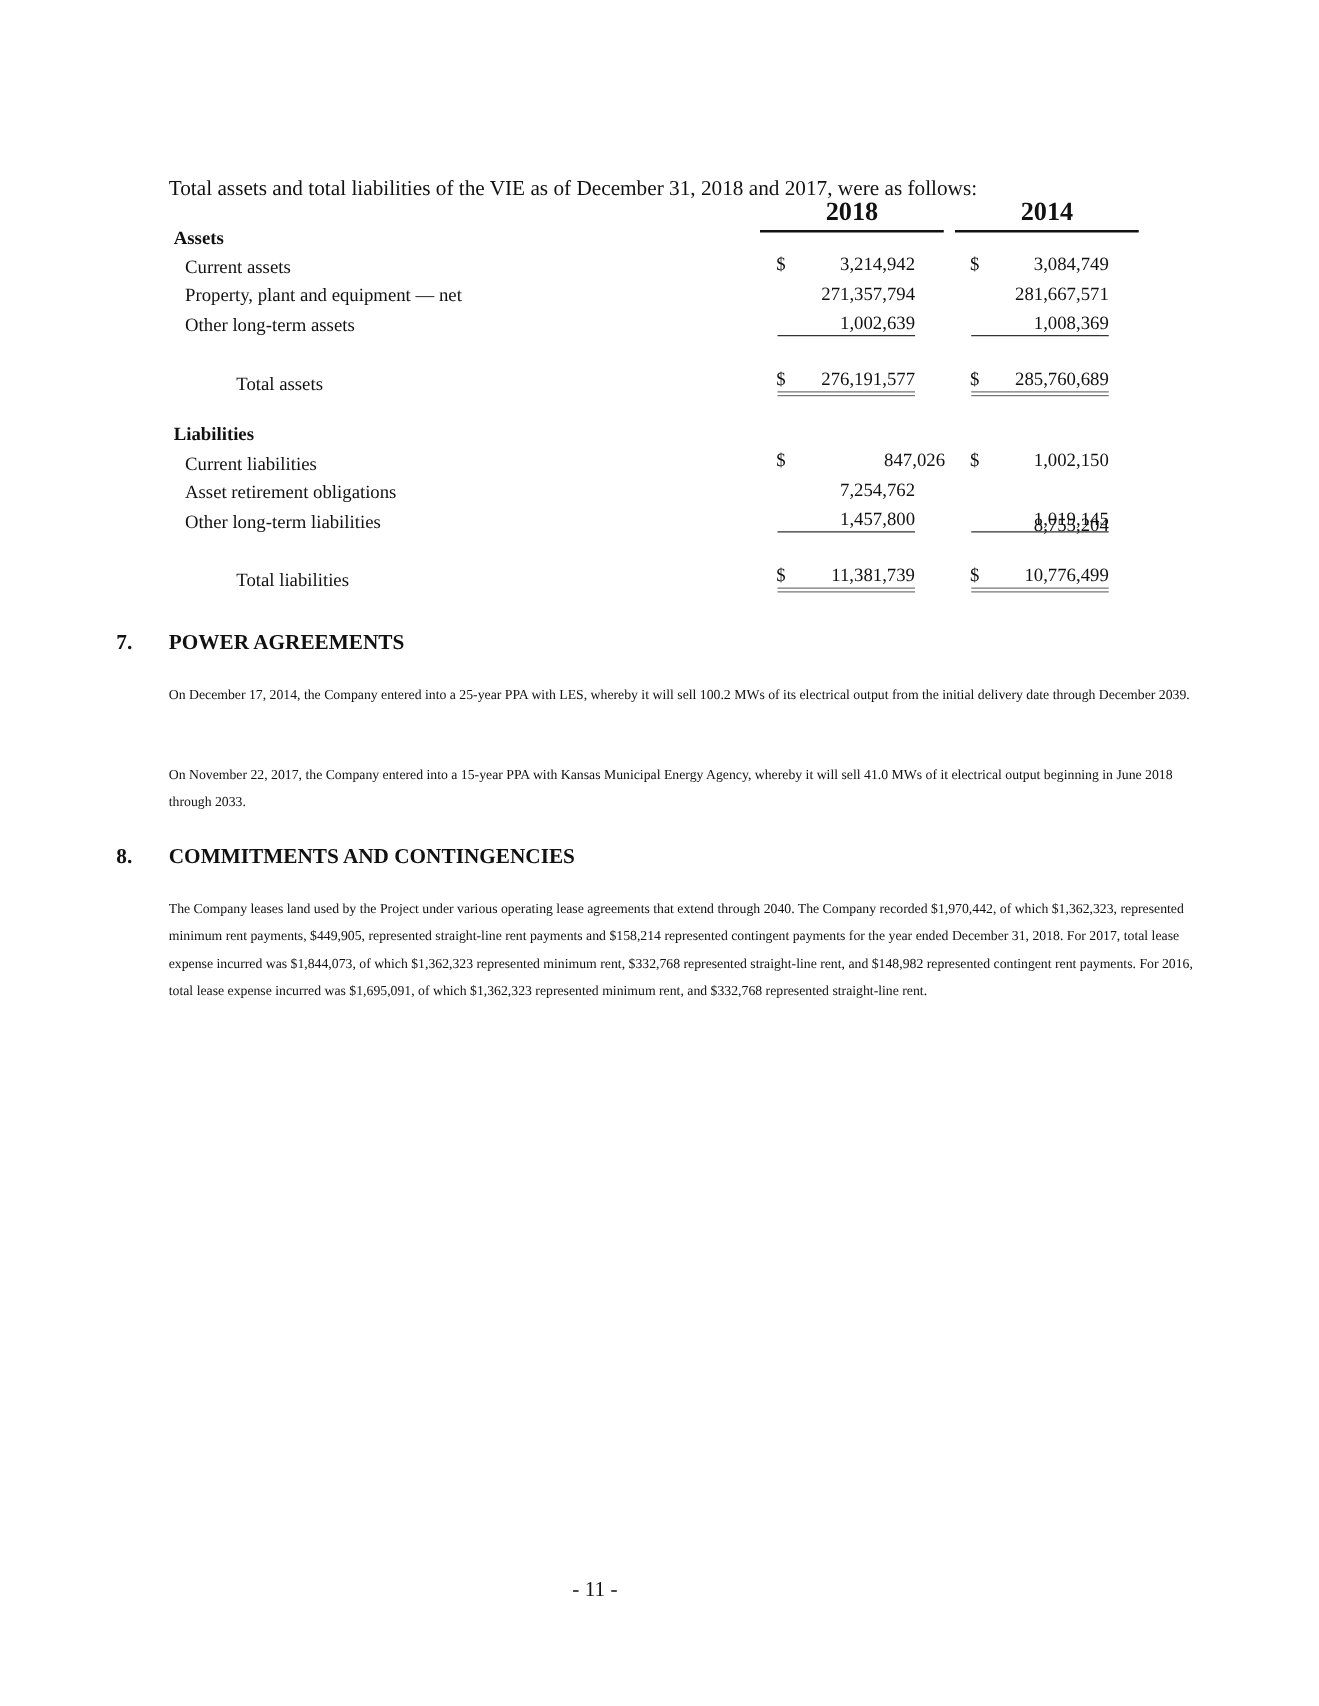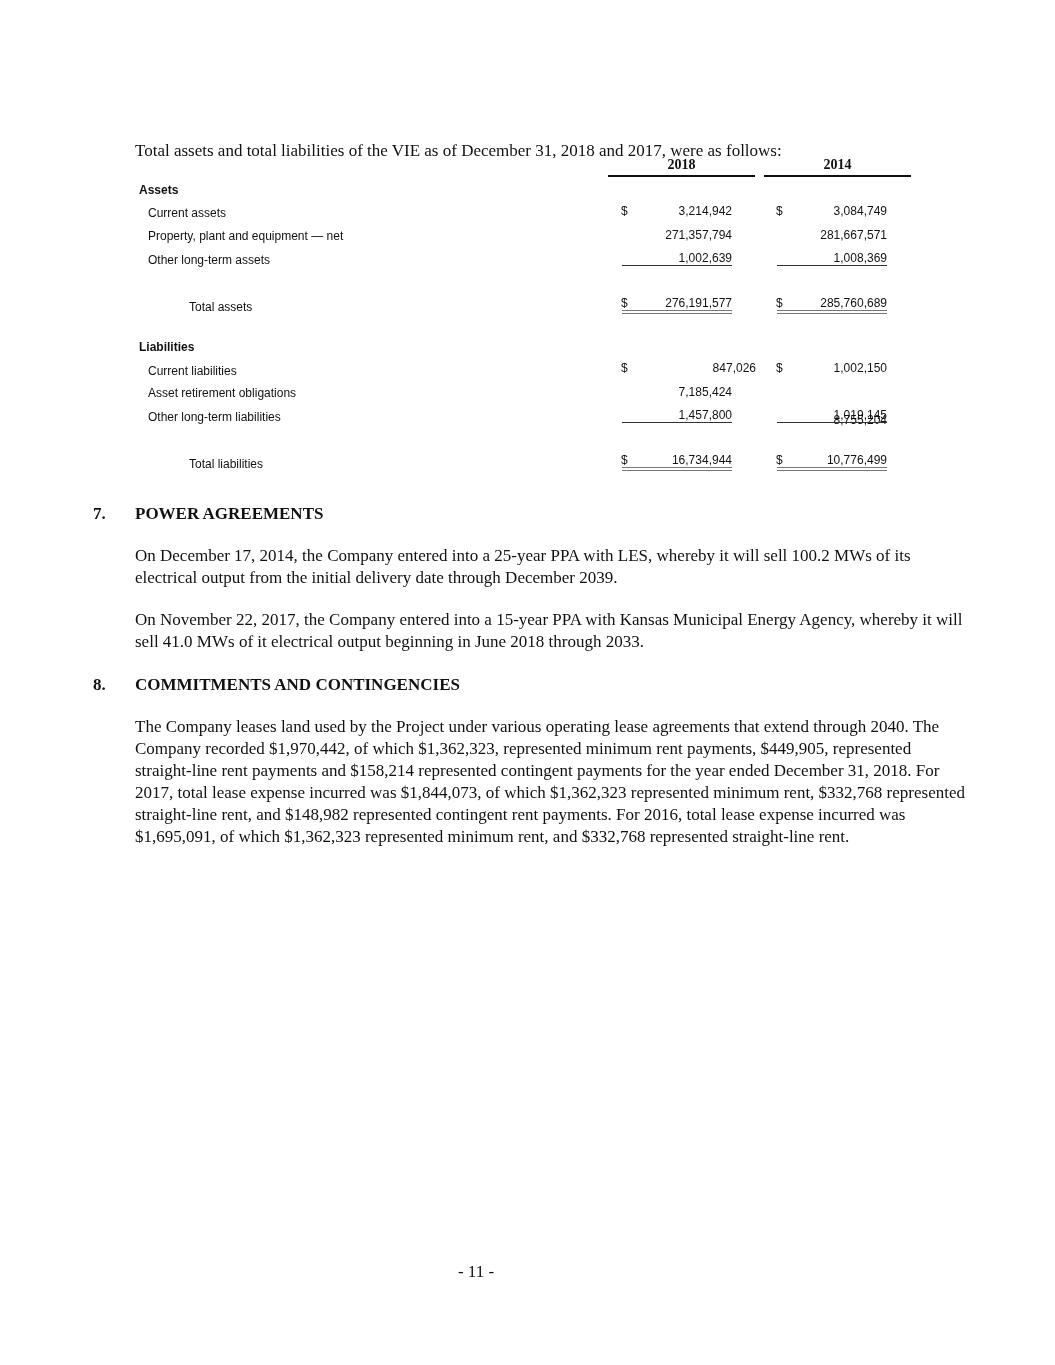--- a/index.html
+++ b/index.html
@@ -2,30 +2,30 @@
 <html><head>
 <meta charset="utf-8">
 <style>
   html, body { margin: 0; padding: 0; background: #ffffff; }
   body {
     width: 1055px; height: 1365px; position: relative; overflow: hidden;
     font-family: "Liberation Serif", "DejaVu Serif", serif; color: #111;
   }
   .abs { position: absolute; }
   .intro { left: 135px; top: 141px; font-size: 17px; }
-  .colhead { font-weight: bold; font-size: 14px; text-align: center; border-bottom: 2px solid #111; padding-bottom: 2px; }
+  .colhead { font-weight: bold; font-size: 21px; text-align: center; border-bottom: 2px solid #111; padding-bottom: 2px; }
   .colhead.c2018 { left: 608px; top: 157px; width: 147px; }
   .colhead.c2017 { left: 764px; top: 157px; width: 147px; }
-  .tbl { font-family: Liberation Sans, sans-serif; font-size: 12px; transform-origin: left top; }
+  .tbl { font-family: Liberation Serif, serif; font-size: 15px; transform-origin: left top; }
   .section-label { font-weight: bold; }
   .num { text-align: right; width: 110px; }
   .underline { border-bottom: 1.5px solid #333; }
   .dbl { border-bottom: 4px double #777; }
   .heading { font-weight: bold; font-size: 17px; }
-  .para { font-size: 17px; line-height: 22px; width: 835px; }
+  .para { font-size: 11px; line-height: 22px; width: 835px; }
   .pagenum { left: 0; width: 952px; text-align: center; top: 1262px; font-size: 17px; }
 </style>
 </head>
 <body>
 
 <div class="abs intro">Total assets and total liabilities of the VIE as of December 31, 2018 and 2017, were as follows:</div>
 
 <div class="abs colhead c2018">2018</div>
 <div class="abs colhead c2017">2014</div>
 
@@ -53,30 +53,30 @@
 
 <div class="abs tbl section-label" style="left:139px; top:340px;text-align:right;">Liabilities</div>
 
 <div class="abs tbl" style="left:148px; top:364px;">Current liabilities</div>
 <div class="abs tbl" style="left:621px; top:361px;">$</div>
 <div class="abs tbl num" style="left:622px; top:361px;margin-left:24px;">847,026</div>
 <div class="abs tbl" style="left:776px; top:361px;">$</div>
 <div class="abs tbl num" style="left:777px; top:361px;">1,002,150</div>
 
 <div class="abs tbl" style="left:148px; top:386px;">Asset retirement obligations</div>
-<div class="abs tbl num" style="left:622px; top:385px;">7,185,424</div>
+<div class="abs tbl num" style="left:622px; top:385px;">7,254,762</div>
 <div class="abs tbl num" style="left:777px; top:385px;margin-top:28px;">8,755,204</div>
 
 <div class="abs tbl" style="left:148px; top:410px;">Other long-term liabilities</div>
 <div class="abs tbl num underline" style="left:622px; top:408px;">1,457,800</div>
 <div class="abs tbl num underline" style="left:777px; top:408px;">1,019,145</div>
 
 <div class="abs tbl" style="left:189px; top:457px;">Total liabilities</div>
 <div class="abs tbl" style="left:621px; top:453px;">$</div>
-<div class="abs tbl num dbl" style="left:622px; top:453px;">16,734,944</div>
+<div class="abs tbl num dbl" style="left:622px; top:453px;">11,381,739</div>
 <div class="abs tbl" style="left:776px; top:453px;">$</div>
 <div class="abs tbl num dbl" style="left:777px; top:453px;">10,776,499</div>
 
 <div class="abs heading" style="left:93px; top:504px;">7.</div>
 <div class="abs heading" style="left:135px; top:504px;">POWER AGREEMENTS</div>
 <div class="abs para" style="left:135px; top:545px;">On December 17, 2014, the Company entered into a 25-year PPA with LES, whereby it will sell 100.2 MWs of its electrical output from the initial delivery date through December 2039.</div>
 <div class="abs para" style="left:135px; top:609px;">On November 22, 2017, the Company entered into a 15-year PPA with Kansas Municipal Energy Agency, whereby it will sell 41.0 MWs of it electrical output beginning in June 2018 through 2033.</div>
 
 <div class="abs heading" style="left:93px; top:675px;">8.</div>
 <div class="abs heading" style="left:135px; top:675px;">COMMITMENTS AND CONTINGENCIES</div>

